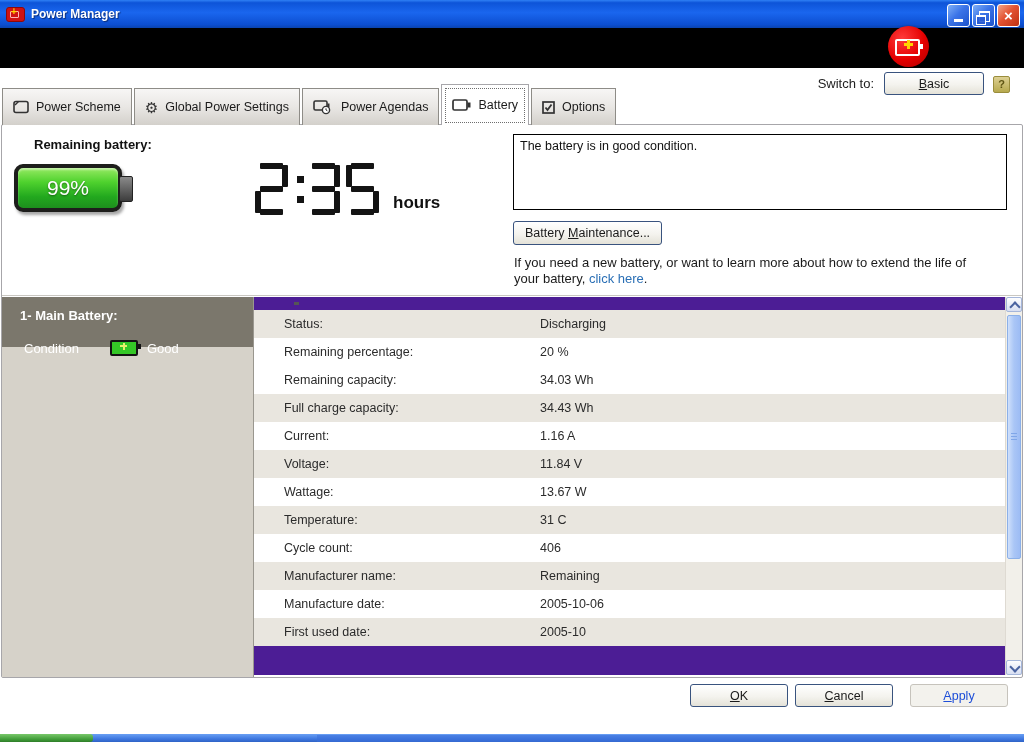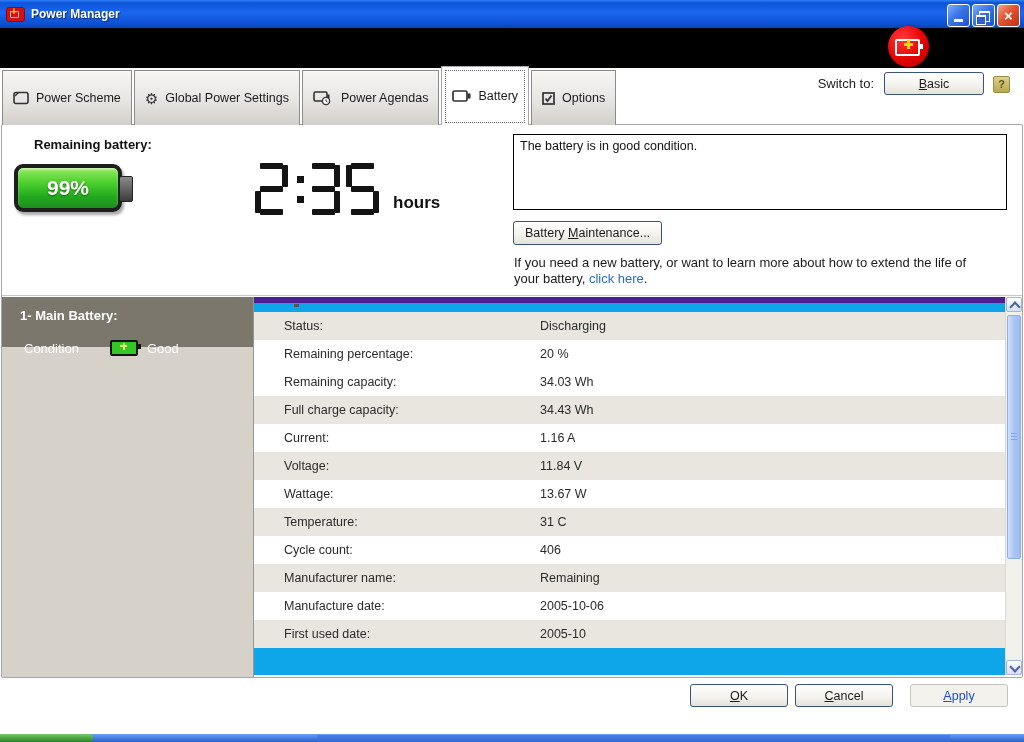--- a/index.html
+++ b/index.html
@@ -51,40 +51,40 @@
     background:linear-gradient(180deg,#ffffff 0%,#f4f3ee 55%,#e4e2d8 100%);
     border:1px solid #39537e;border-radius:3px;cursor:pointer;}
   .xp-btn.disabled{border-color:#c6c3bc;color:#1d4ed8;background:#f3f2ed;cursor:default;}
   .xp-btn u{text-decoration:underline;}
 
   
   .tabs{position:absolute;left:2px;top:100px;height:25px;display:flex;align-items:flex-end;z-index:3;}
   .tab{display:inline-flex;align-items:center;justify-content:center;gap:7px;height:20px;
     border:1px solid #8e8c87;border-bottom:none;margin-right:2px;cursor:pointer;
     background:linear-gradient(180deg,#f7f6f5 0%,#e9e7e4 50%,#d3d0cb 100%);
-    font-size:12.5px;color:#1b1b1b;padding:17px 10px;}
+    font-size:12.5px;color:#1b1b1b;padding:8px 10px;}
   .tab.selected{position:relative;height:24px;background:#fff;border-color:#a7a6aa;z-index:4;}
   .tab.selected::after{content:"";position:absolute;left:3px;right:3px;top:3px;bottom:2px;border:1px dotted #6e6e6e;}
   .tab svg{display:block;}
 
   
   .content{position:absolute;left:1px;top:124px;width:1020px;height:552px;background:#fff;
     border:1px solid #a7a6aa;border-radius:2px;z-index:2;}
 
   .remaining-label{position:absolute;left:32px;top:12px;font-size:13px;font-weight:bold;color:#111;}
 
   
   .bat-big{position:absolute;left:12px;top:39px;width:108px;height:48px;}
   .bat-body{position:absolute;left:0;top:0;right:0;bottom:0;border:4px solid #1e1e1c;border-radius:9px;
     background:linear-gradient(180deg,#96ea62 0%,#4fd22e 35%,#22a81e 72%,#1d8f1d 100%);
     box-shadow:2px 3px 3px rgba(0,0,0,.35), inset 0 2px 2px rgba(255,255,255,.45);}
   .bat-nub{position:absolute;right:-11px;top:12px;width:12px;height:24px;border:1px solid #222;
     border-radius:2px;background:linear-gradient(180deg,#8a8a8a,#3c3c3c);}
   .bat-pct{position:absolute;left:0;top:0;right:0;bottom:0;display:flex;align-items:center;justify-content:center;
-    color:#fff;font-size:21px;font-weight:bold;text-shadow:0 1px 2px rgba(0,0,0,.45);text-align:right;}
+    color:#fff;font-size:21px;font-weight:normal;text-shadow:0 1px 2px rgba(0,0,0,.45);text-align:right;}
 
   
   .time-wrap{position:absolute;left:253px;top:38px;display:flex;align-items:flex-end;}
   .sseg{position:relative;width:33px;height:52px;display:inline-block;margin-right:6px;}
   .sg{position:absolute;background:#141414;border-radius:1px;}
   .sg.a{left:5px;right:5px;top:0;height:6px;}
   .sg.b{right:0;top:2px;width:6px;height:22px;}
   .sg.c{right:0;bottom:2px;width:6px;height:22px;}
   .sg.d{left:5px;right:5px;bottom:0;height:6px;}
   .sg.e{left:0;bottom:2px;width:6px;height:22px;}
@@ -108,22 +108,22 @@
   .side-dark{position:absolute;left:0;top:0;width:100%;height:50px;background:#7b776c;color:#fff;}
   .side-title{position:absolute;left:18px;top:11px;font-size:13px;font-weight:bold;}
   .cond-row{position:absolute;left:22px;top:43px;display:flex;align-items:center;font-size:13px;}
   .bat-mini{position:relative;width:24px;height:12px;background:#35c727;border:2px solid #141414;border-radius:2px;margin:0 9px 0 31px;}
   .bat-mini::before{content:"";position:absolute;right:-5px;top:2px;width:3px;height:5px;background:#141414;}
   .bat-mini .mplus{position:absolute;left:8px;top:1px;width:7px;height:7px;}
   .bat-mini .mplus::before{content:"";position:absolute;left:3px;top:0;width:2px;height:7px;background:#e8f06a;}
   .bat-mini .mplus::after{content:"";position:absolute;left:0;top:2px;width:7px;height:2px;background:#e8f06a;}
 
   
-  .details{position:absolute;left:252px;top:1px;right:16px;bottom:2px;background:#0ea5e9;
-    border-top:6px solid #4c1d95;overflow:hidden;}
+  .details{position:absolute;left:252px;top:1px;right:16px;bottom:2px;background:#4c1d95;
+    border-top:4px solid #4c1d95;overflow:hidden;}
   .clip-frag{position:absolute;left:40px;top:1px;width:5px;height:3px;background:#555;}
   #details-rows{position:absolute;left:0;top:9px;right:0;}
   .trow{height:28px;display:flex;align-items:center;font-size:12.5px;color:#2b2b2b;background:#fff;}
   .trow.alt{background:#e9e6df;}
   .tlabel{display:inline-block;width:256px;padding-left:30px;}
   .tvalue{display:inline-block;}
 
   
   .sb{position:absolute;right:0;top:1px;bottom:2px;width:16px;background:#f2f0ea;border-left:1px solid #dedad2;}
   .sb-up,.sb-down{position:absolute;left:0;width:16px;height:15px;border:1px solid #a5b6da;border-radius:2px;

